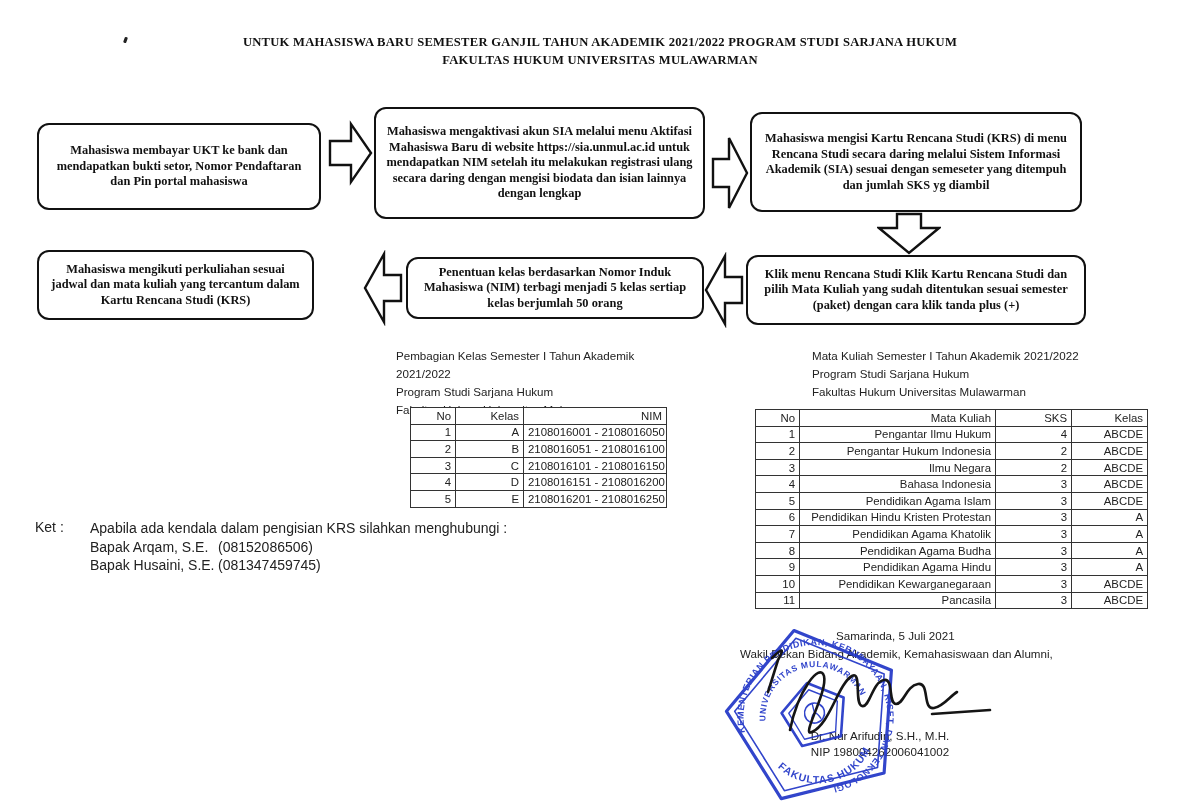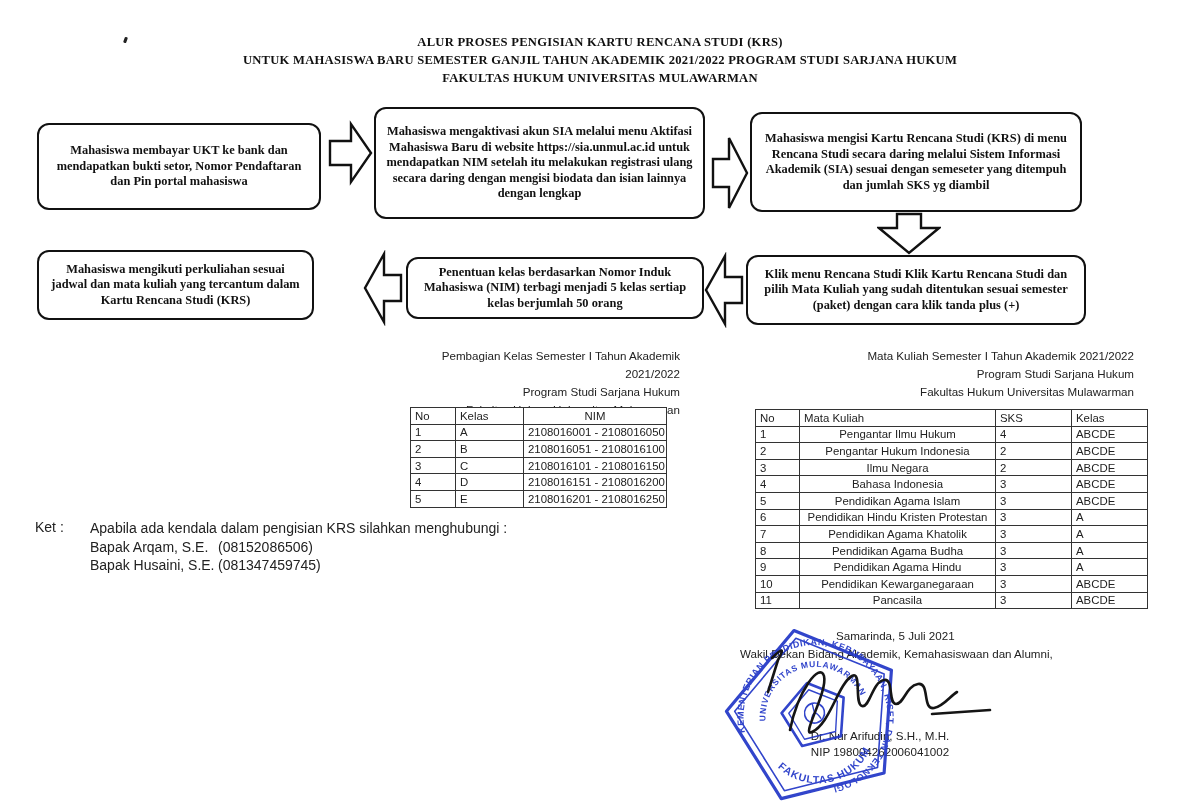--- a/index.html
+++ b/index.html
@@ -15,50 +15,49 @@
   
   .fbox{
     position:absolute;border:2.2px solid #111;border-radius:12px;background:#fff;
     display:flex;align-items:center;justify-content:center;text-align:center;
     font-weight:bold;font-size:12.4px;line-height:15.5px;padding:4px 10px;box-sizing:border-box;
   }
   .arrow{position:absolute;}
   .arrow svg{display:block;}
   
   .tbl-title{
-    position:absolute;text-align:right;font-family:"Liberation Sans",sans-serif;
+    position:absolute;text-align:left;font-family:"Liberation Sans",sans-serif;
     font-size:11.6px;line-height:18px;color:#222;
   }
   table.grid{
     position:absolute;border-collapse:collapse;font-family:"Liberation Sans",sans-serif;
     font-size:11.4px;color:#222;table-layout:fixed;background:#fff;
   }
   table.grid td,table.grid th{
     border:1.3px solid #333;padding:0 4px;height:15.6px;font-weight:normal;
     overflow:hidden;white-space:nowrap;
   }
-  .ta-c{text-align:left;} .ta-l{text-align:center;}
+  .ta-c{text-align:right;} .ta-l{text-align:right;}
   
   .note{position:absolute;font-family:"Liberation Sans",sans-serif;font-size:14px;color:#222;}
   .note-row{display:flex;line-height:18.5px;align-items:flex-end;}
   .contact-name{width:128px;}
   
   .sig-text{position:absolute;font-family:"Liberation Sans",sans-serif;font-size:11.6px;color:#222;}
   .stamp-wrap{position:absolute;left:720px;top:620px;width:190px;height:190px;transform:rotate(-14deg);opacity:.92;}
   .speck{position:absolute;left:124px;top:37px;width:3px;height:6px;background:#222;border-radius:1px;transform:rotate(20deg);}
 </style>
 </head>
 <body>
 
 <div id="page">
 
   <div class="speck"></div>
 
   <div class="doc-title">
-    <div>ALUR PROSES PENGISIAN KARTU RENCANA STUDI (KRS)</div>
     <div>UNTUK MAHASISWA BARU SEMESTER GANJIL TAHUN AKADEMIK 2021/2022 PROGRAM STUDI SARJANA HUKUM</div>
     <div>FAKULTAS HUKUM UNIVERSITAS MULAWARMAN</div>
   </div>
 
   <div class="fbox" style="left:37px;top:123px;width:284px;height:87px;">
     <span>Mahasiswa membayar UKT ke bank dan mendapatkan bukti setor, Nomor Pendaftaran dan Pin portal mahasiswa</span>
   </div>
 
   <div class="arrow" style="left:328px;top:120px;">
     <svg width="45" height="66" viewBox="0 0 45 66">

